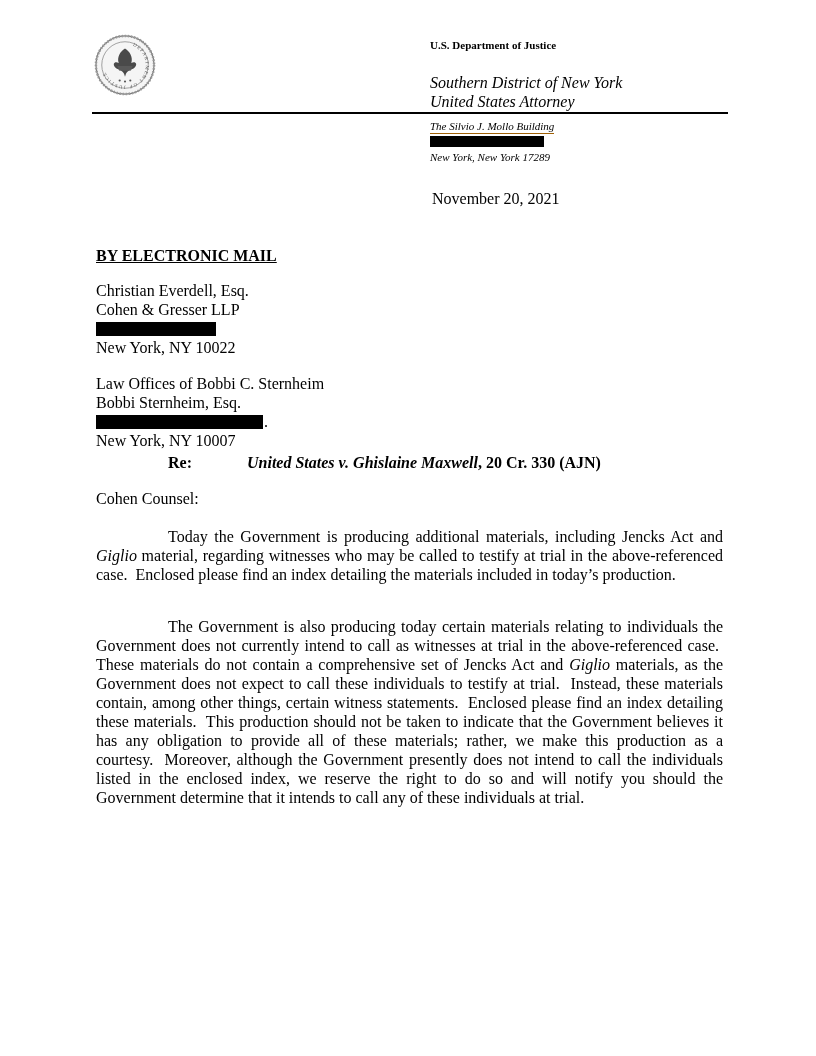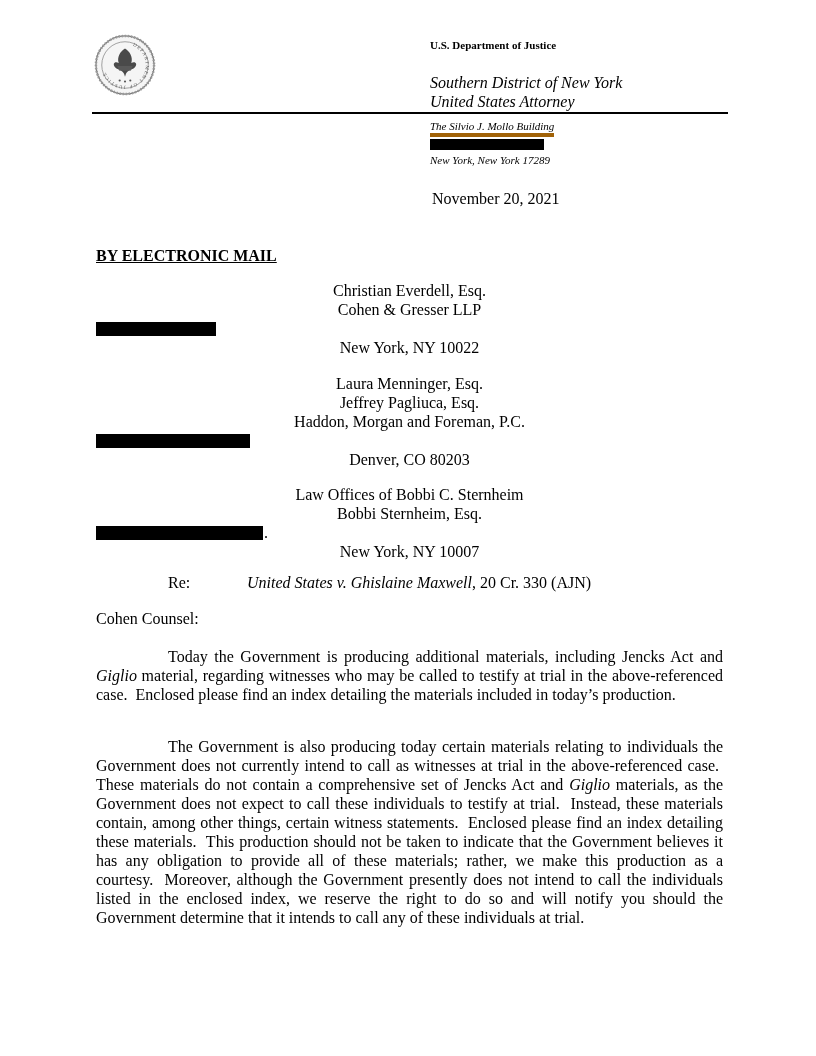--- a/index.html
+++ b/index.html
@@ -51,21 +51,21 @@
   .lh-sub {
     position: absolute;
     left: 430px;
     top: 120px;
     font-size: 11px;
     font-style: italic;
     line-height: 12px;
   }
   .lh-building {
     display: inline-block;
-    border-bottom: 4px solid #a16207;
+    border-bottom: 1px solid #a16207;
     padding-bottom: 1px;
     white-space: nowrap;
   }
   .lh-redaction {
     display: block;
     height: 11px;
     margin-top: 2px;
     background: #000;
   }
   .lh-city { margin-top: 4px; white-space: nowrap; }
@@ -84,39 +84,39 @@
     top: 246px;
     width: 627px;
     font-size: 16px;
     line-height: 19px;
   }
   .delivery-method {
     font-weight: bold;
     text-decoration: underline;
     margin-bottom: 16px;
   }
-  .recipient-block { margin-bottom: 0; text-align: center; }
+  .recipient-block { margin-bottom: 0; }
   .recipient-block .line { line-height: 19px; }
   .redaction-line {
     height: 19px;
     display: flex;
     align-items: center;
   }
   .redaction-bar {
     display: inline-block;
     height: 14px;
     background: #000;
   }
   .redaction-suffix { margin-left: 1px; }
   .rb-gap1 { margin-bottom: 17px; }
   .rb-gap2 { margin-bottom: 16px; }
   .re-line {
-    margin-top: 12px;
+    margin-top: 3px;
     padding-left: 72px;
-    font-weight: normal;
+    font-weight: bold;
     line-height: 19px;
     white-space: nowrap;
   }
   .re-label { display: inline-block; width: 79px; }
   .re-case { font-style: italic; }
   .salutation { margin-top: 17px; line-height: 19px; }
   .body-para {
     margin-top: 19px;
     text-align: justify;
     text-indent: 72px;
@@ -172,30 +172,20 @@
     <div class="recipient-block rb-gap1">
       <div class="line">Christian Everdell, Esq.</div>
       <div class="line">Cohen &amp; Gresser LLP</div>
       <div class="redaction-line">
         <span class="redaction-bar" style="width: 120px;"></span>
         <span class="redaction-suffix"></span>
       </div>
       <div class="line">New York, NY 10022</div>
     </div>
 
-    <div class="recipient-block rb-gap2">
-      <div class="line">Laura Menninger, Esq.</div>
-      <div class="line">Jeffrey Pagliuca, Esq.</div>
-      <div class="line">Haddon, Morgan and Foreman, P.C.</div>
-      <div class="redaction-line">
-        <span class="redaction-bar" style="width: 154px;"></span>
-        <span class="redaction-suffix"></span>
-      </div>
-      <div class="line">Denver, CO 80203</div>
-    </div>
 
     <div class="recipient-block">
       <div class="line">Law Offices of Bobbi C. Sternheim</div>
       <div class="line">Bobbi Sternheim, Esq.</div>
       <div class="redaction-line">
         <span class="redaction-bar" style="width: 167px;"></span>
         <span class="redaction-suffix">.</span>
       </div>
       <div class="line">New York, NY 10007</div>
     </div>

